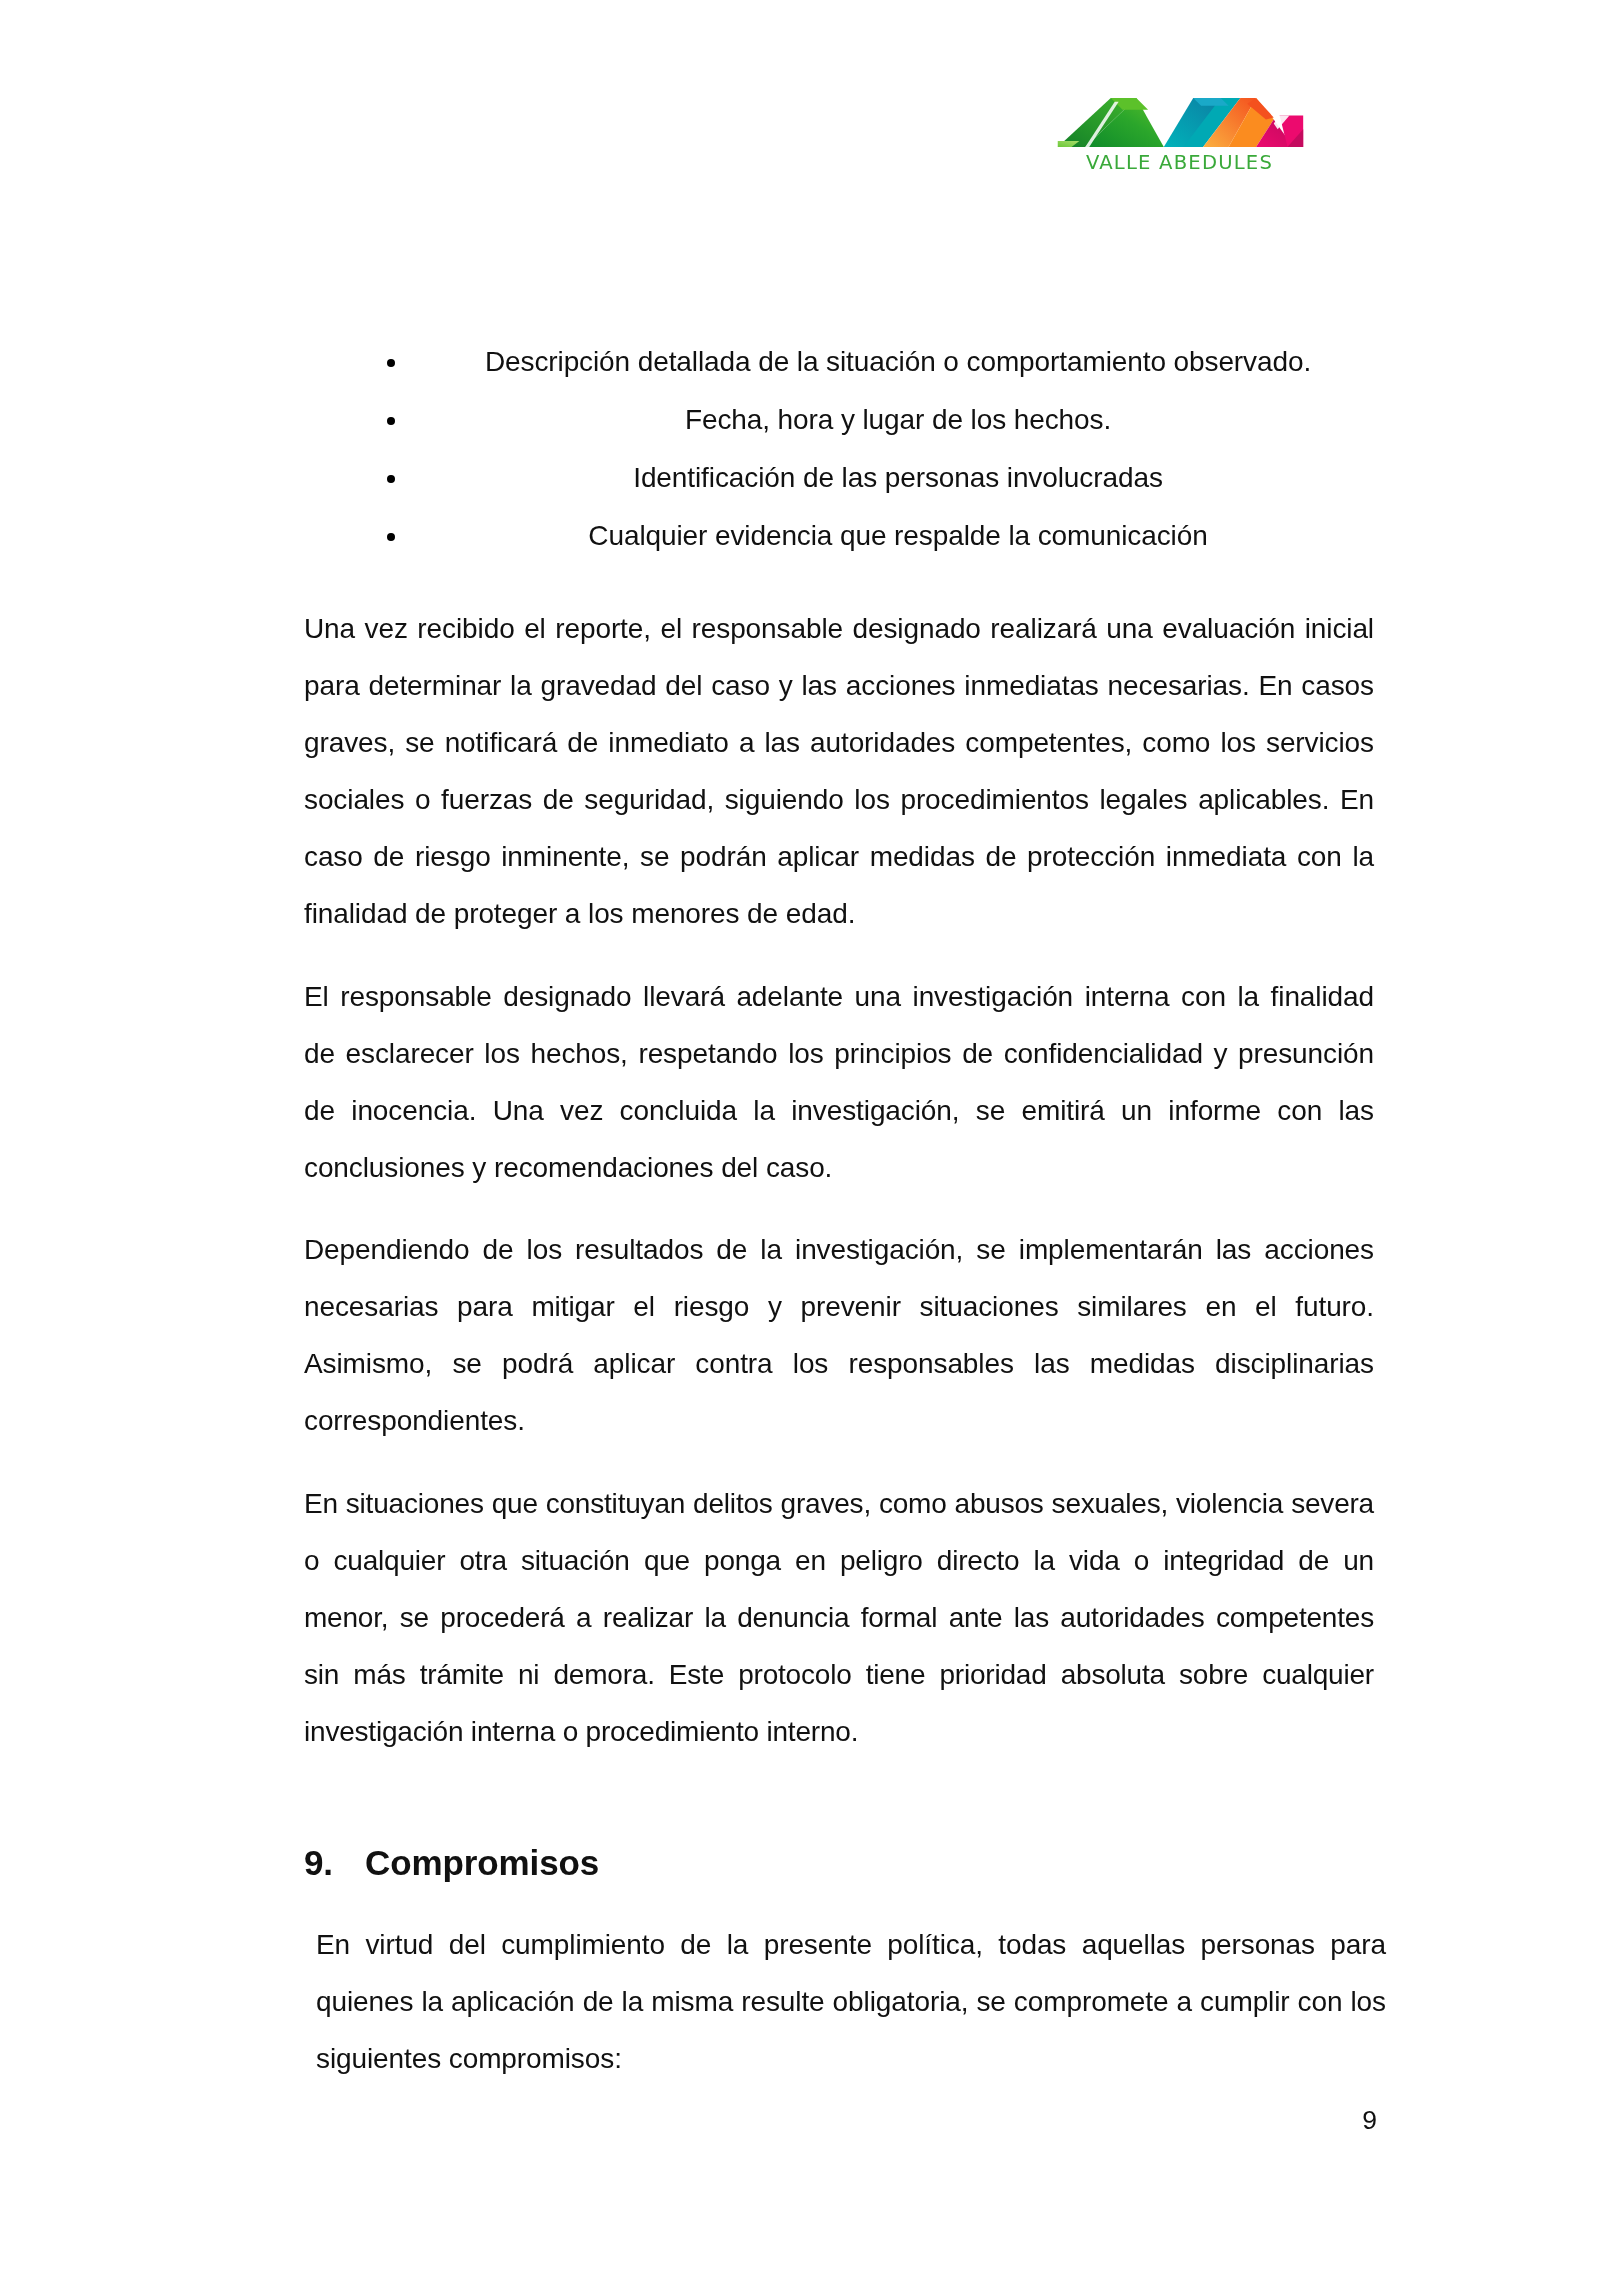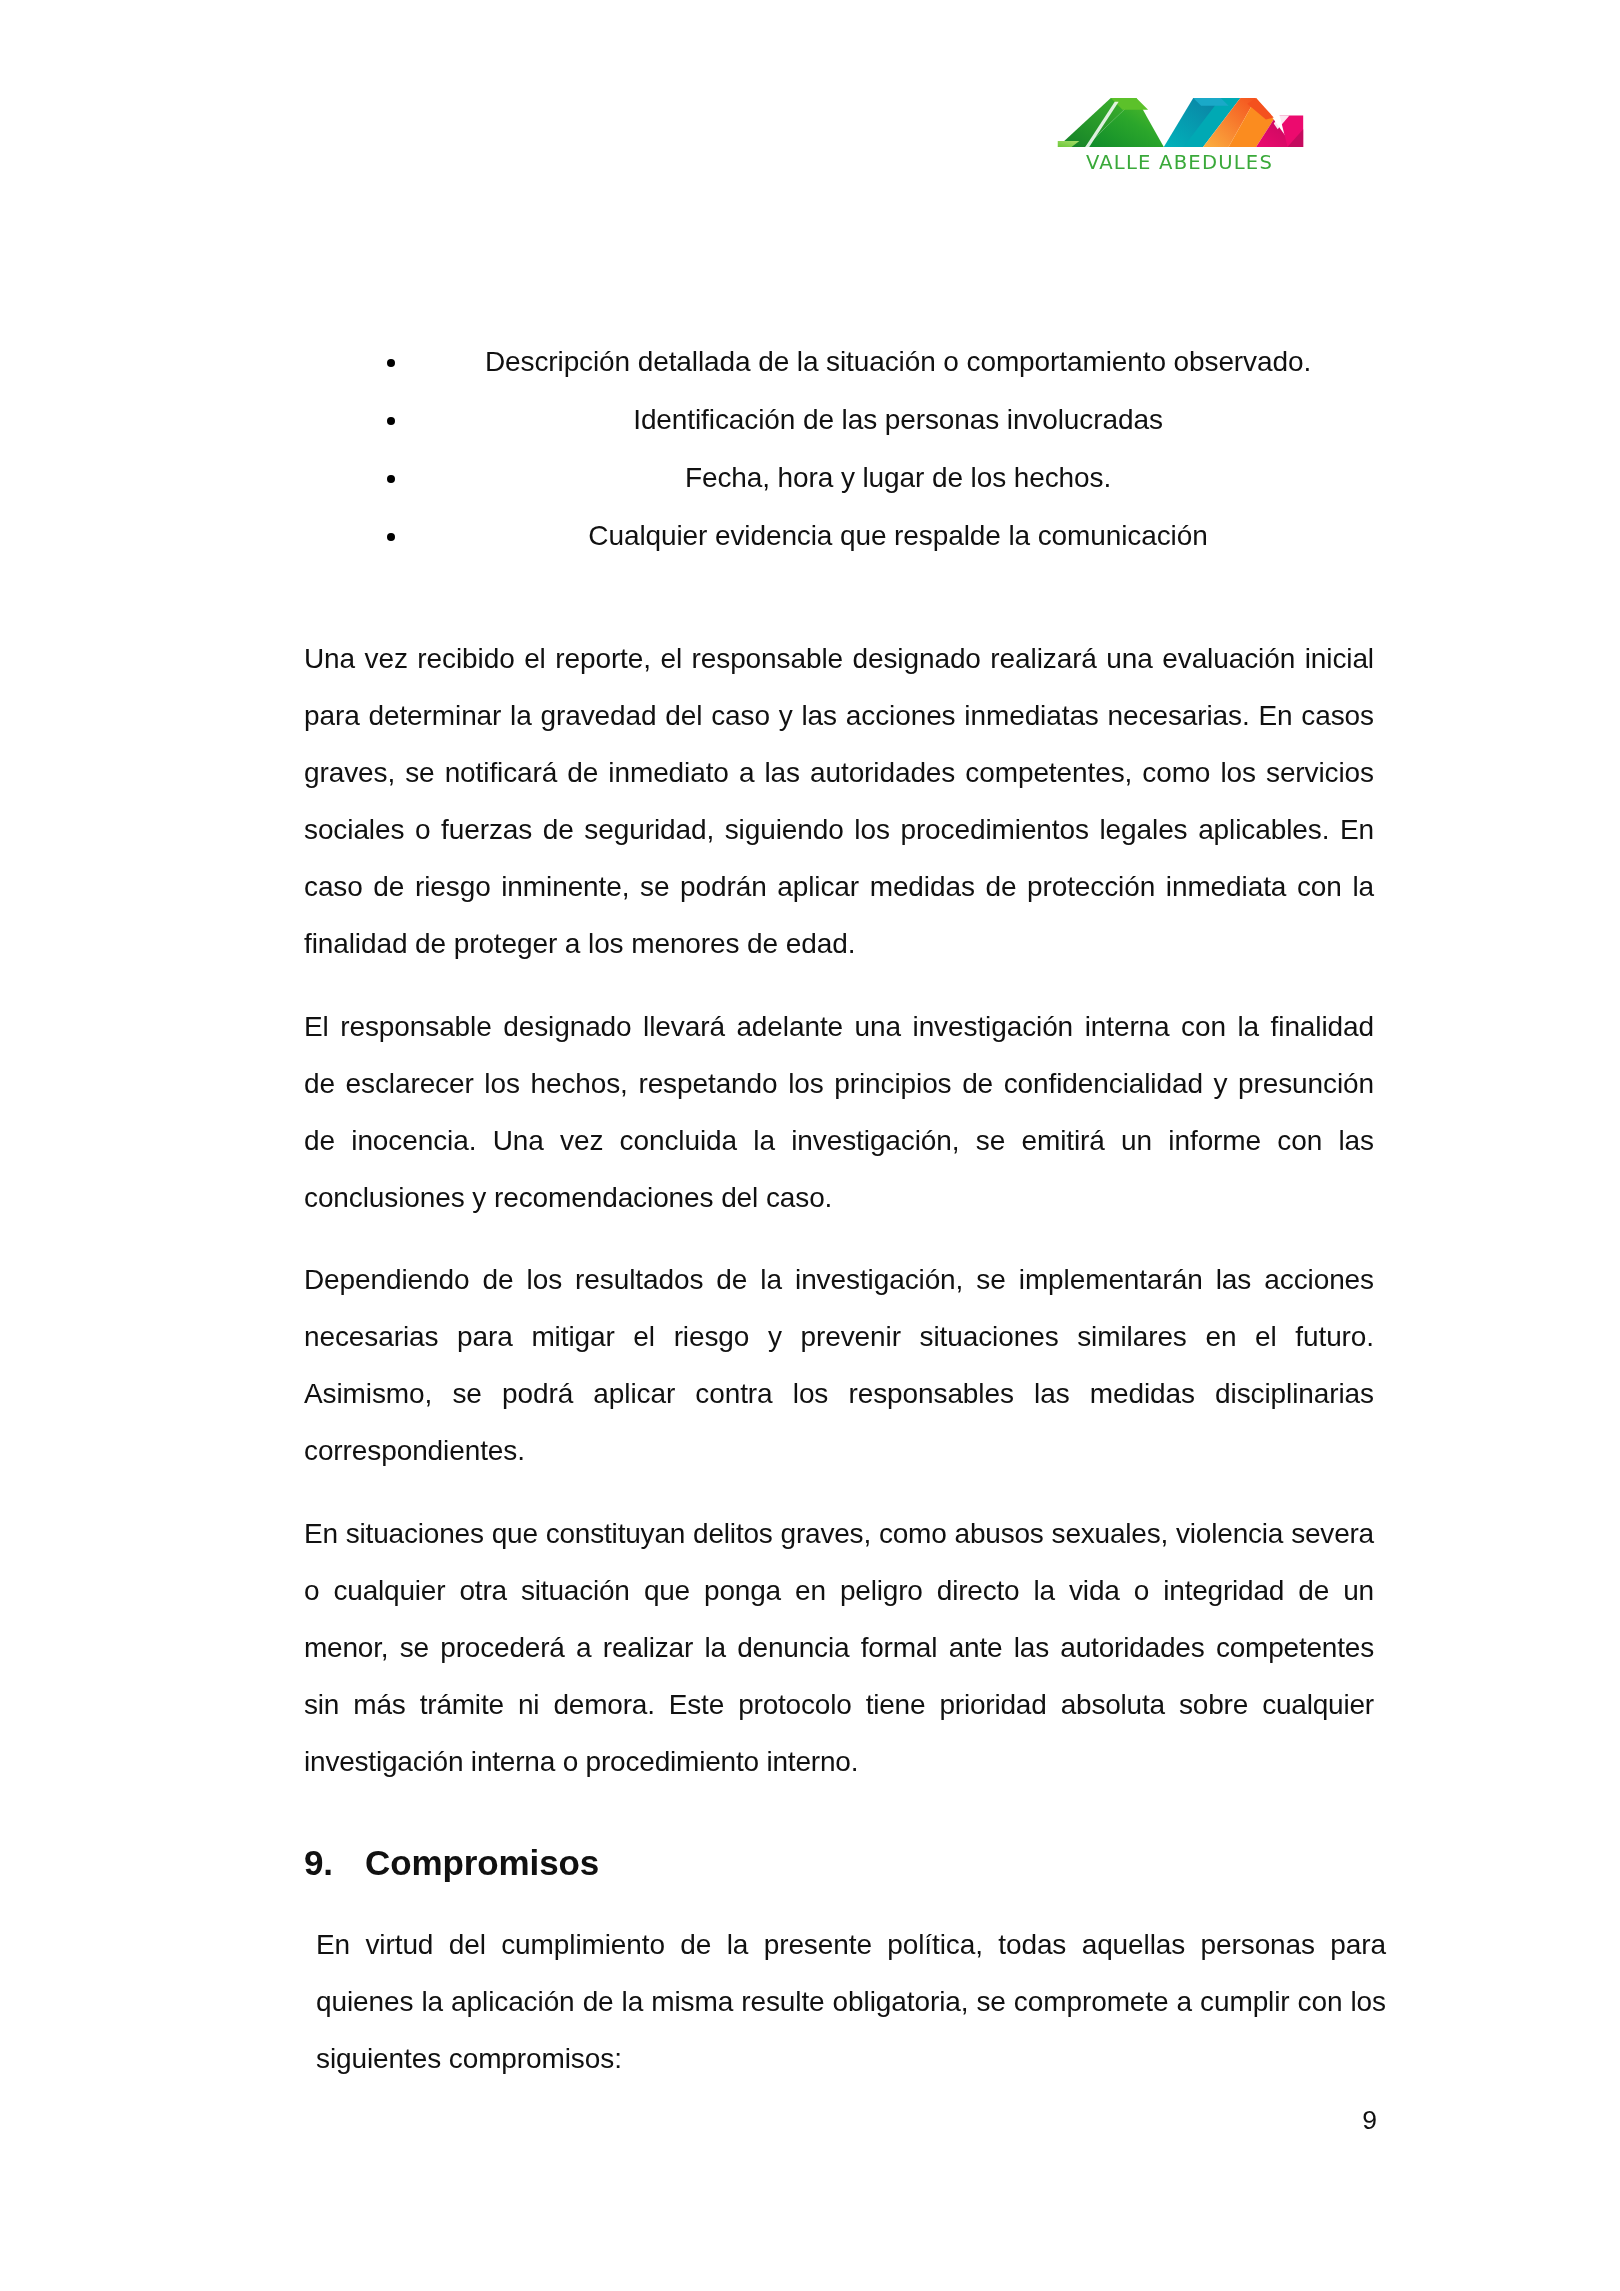--- a/index.html
+++ b/index.html
@@ -95,21 +95,21 @@
     letter-spacing: -0.1px;
     color: #111;
   }
   p.body.bold {
     font-weight: normal;
     letter-spacing: -0.2px;
   }
 
   .paragraphs {
     position: absolute;
-    top: 630px;
+    top: 600px;
     left: 0;
     width: 1070px;
   }
 
   .heading {
     position: absolute;
     top: 1843px;
     left: 0;
     width: 1070px;
     font-size: 35px;
@@ -196,25 +196,25 @@
 
   <div class="content">
 
     <ul class="bullets">
       <li>
         <span class="dot"></span>
         <span>Descripción detallada de la situación o comportamiento observado.</span>
       </li>
       <li>
         <span class="dot"></span>
+        <span>Fecha, hora y lugar de los hechos.</span>
+      </li>
+      <li>
+        <span class="dot"></span>
         <span>Identificación de las personas involucradas</span>
-      </li>
-      <li>
-        <span class="dot"></span>
-        <span>Fecha, hora y lugar de los hechos.</span>
       </li>
       <li>
         <span class="dot"></span>
         <span>Cualquier evidencia que respalde la comunicación</span>
       </li>
     </ul>
 
     <div class="paragraphs">
       <p class="body">Una vez recibido el reporte, el responsable designado realizará una evaluación inicial para determinar la gravedad del caso y las acciones inmediatas necesarias. En casos graves, se notificará de inmediato a las autoridades competentes, como los servicios sociales o fuerzas de seguridad, siguiendo los procedimientos legales aplicables. En caso de riesgo inminente, se podrán aplicar medidas de protección inmediata con la finalidad de proteger a los menores de edad.</p>
       <p class="body">El responsable designado llevará adelante una investigación interna con la finalidad de esclarecer los hechos, respetando los principios de confidencialidad y presunción de inocencia. Una vez concluida la investigación, se emitirá un informe con las conclusiones y recomendaciones del caso.</p>

